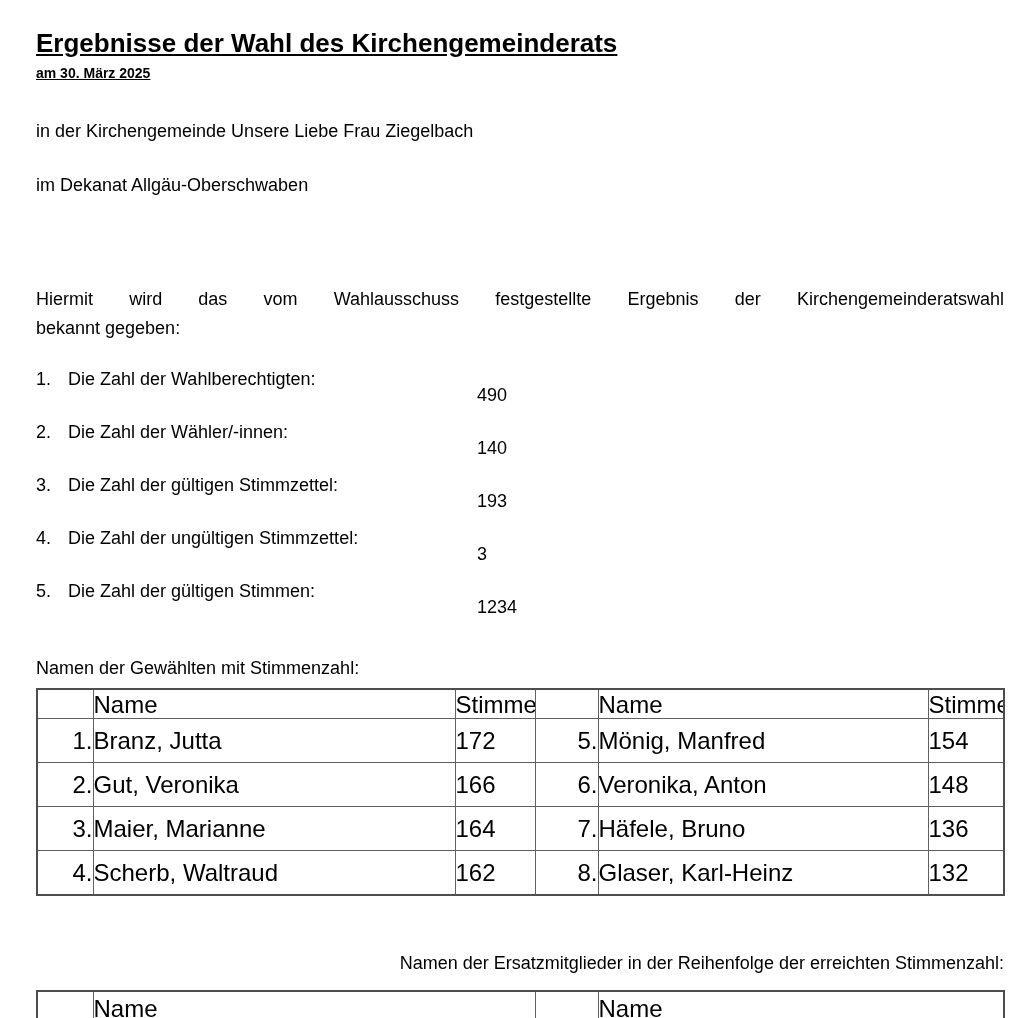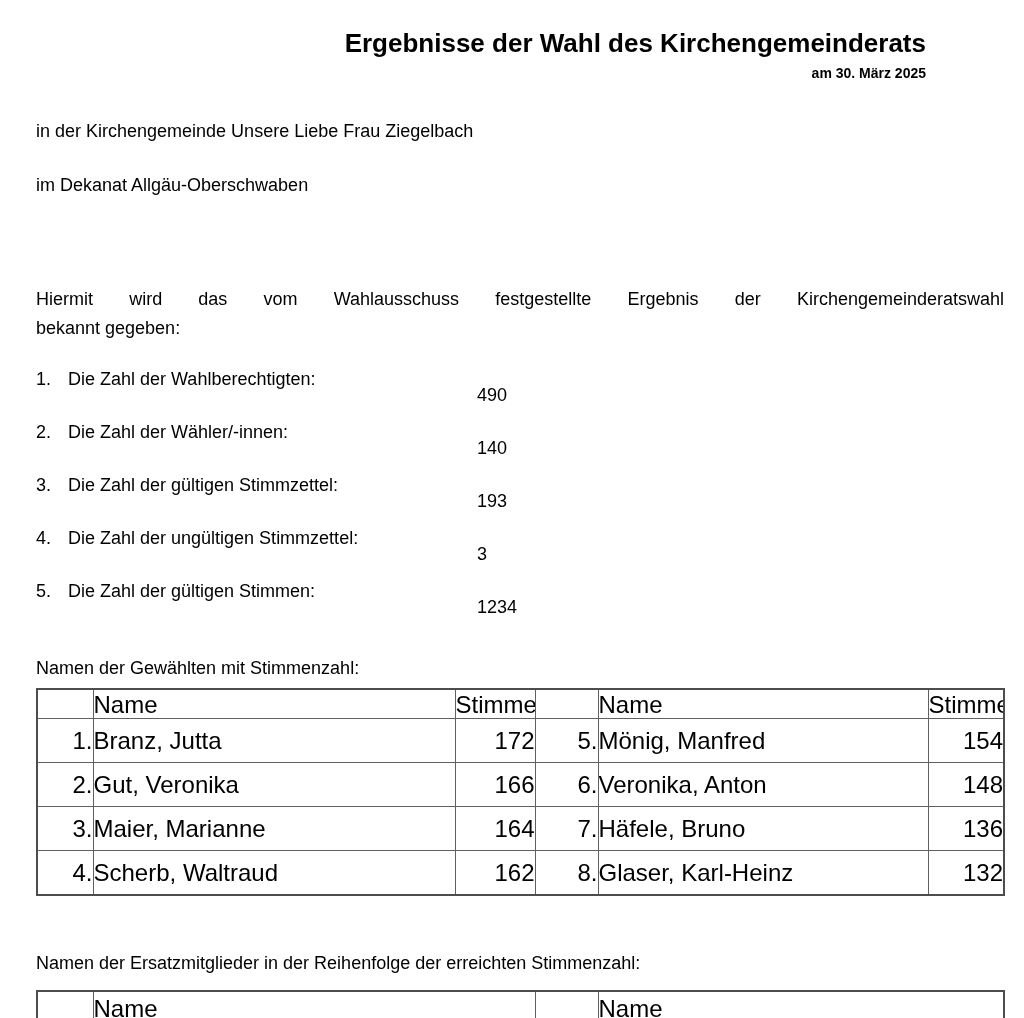--- a/index.html
+++ b/index.html
@@ -11,21 +11,21 @@
     padding: 28px 20px 0 36px;
     background: #ffffff;
     color: #000000;
     font-family: "Liberation Sans", sans-serif;
     font-size: 18px;
     line-height: 21px;
     overflow: hidden;
   }
 
   
-  .title-block { margin: 0 78px 0 0; text-align: right; }
+  .title-block { margin: 0 78px 0 0; text-align: left; text-decoration: underline; }
   .doc-title {
     margin: 0;
     font-size: 26px;
     line-height: 30px;
     font-weight: bold;
   }
   .doc-subtitle {
     margin: 3px 0 0 0;
     font-size: 14px;
     line-height: 24px;
@@ -40,21 +40,21 @@
   .intro .l2 { text-align: left; }
 
   
   .stats { margin: 26px 0 0 0; }
   .stat-row { display: flex; margin: 0 0 16px 0; }
   .stat-num   { width: 32px; flex: 0 0 32px; }
   .stat-label { width: 409px; flex: 0 0 409px; }
   .stat-value { flex: 1; margin-top: 16px; }
 
   .sec-heading  { margin: 40px 0 0 0; }
-  .sec-heading2 { margin: 57px 0 0 0; }
+  .sec-heading2 { margin: 57px 0 0 0; text-align: right; }
 
   
   table.grid {
     border-collapse: collapse;
     table-layout: fixed;
     width: 967px;
     margin-top: 9px;
     border: 2px solid #4d4d4d;
   }
   table.grid th, table.grid td {
@@ -65,21 +65,21 @@
     vertical-align: middle;
     overflow: hidden;
     white-space: nowrap;
   }
   table.grid th { height: 28px; }
   table.grid td { height: 43px; }
 
   th.h-name, td.c-name { text-align: left; padding-left: 10px; }
   th.h-votes { font-size: 12.5px; text-align: center; }
   td.c-num   { text-align: right; padding-right: 9px; }
-  td.c-votes { text-align: right; }
+  td.c-votes { text-align: left; }
 
   table.subs { margin-top: 16px; }
   table.subs th { height: 32px; }
   table.subs td { height: 43px; }
 </style>
 </head>
 <body>
 
 <div class="page">
 

